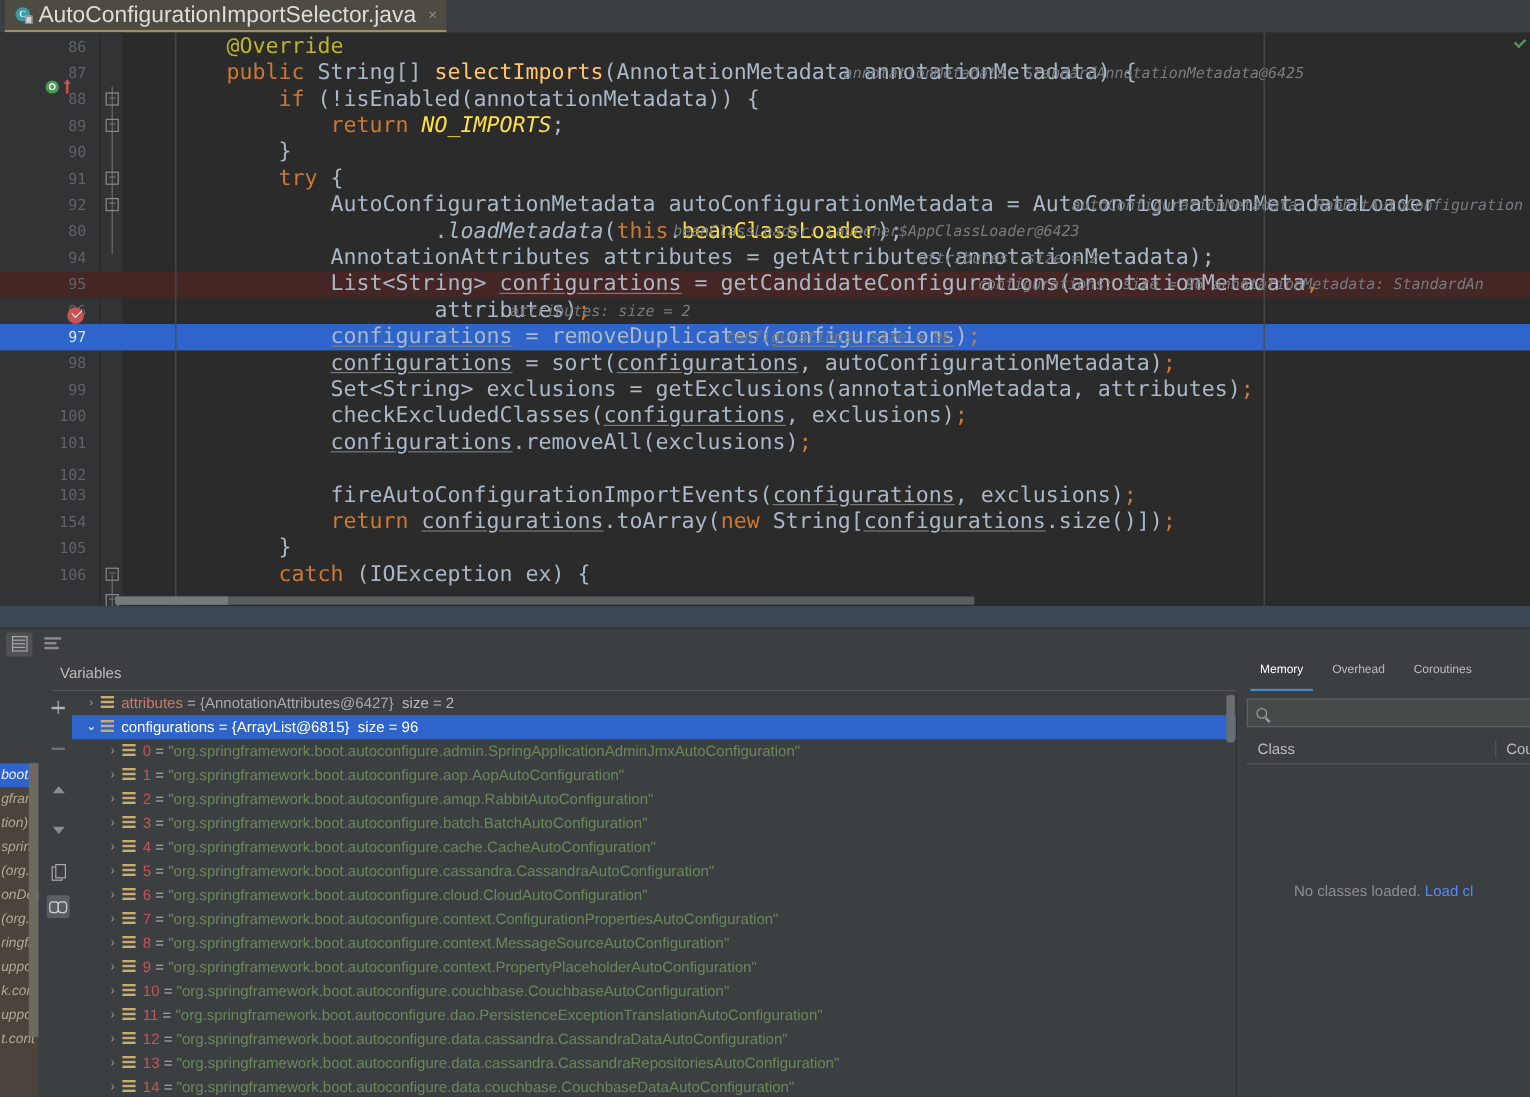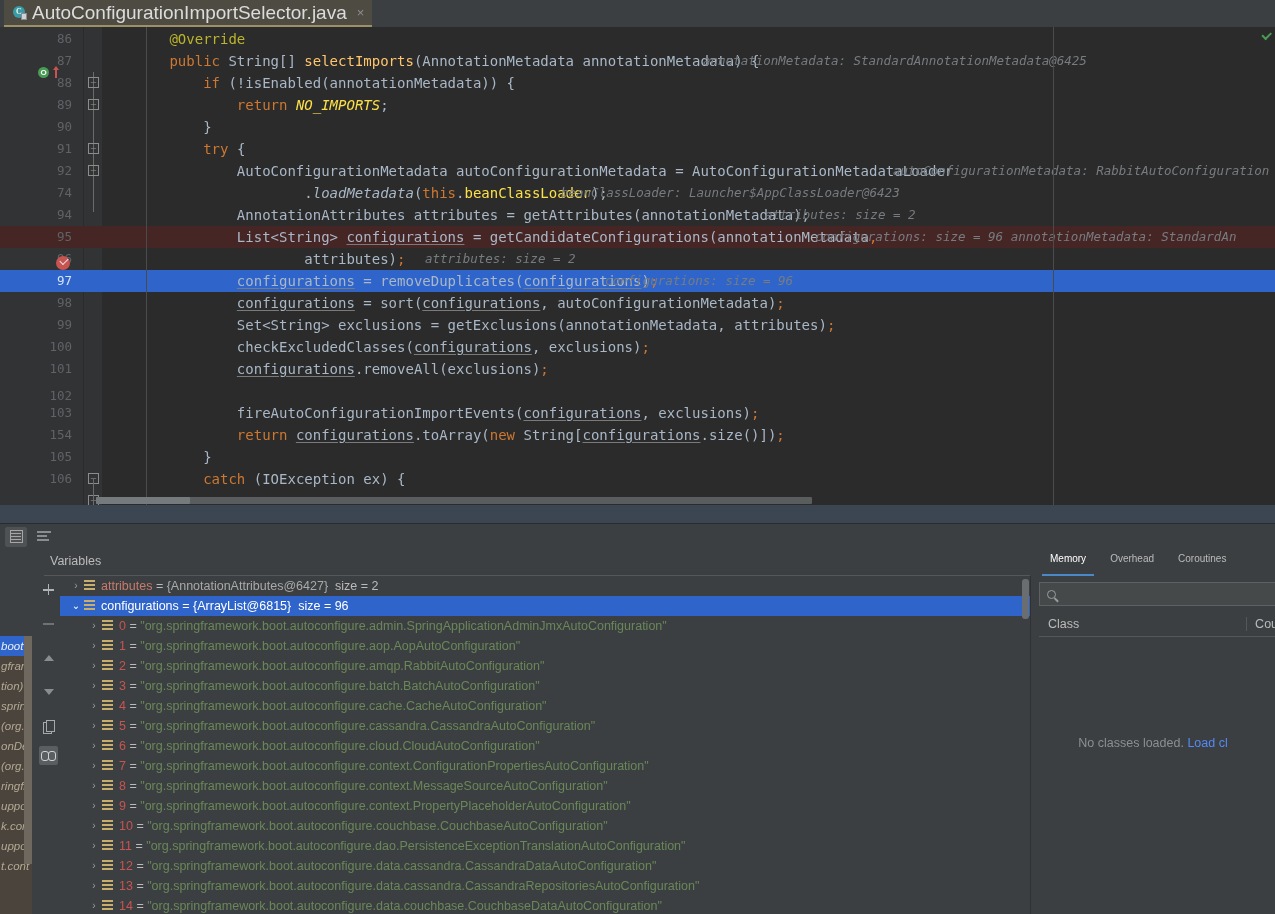--- a/index.html
+++ b/index.html
@@ -62,21 +62,21 @@
   .row.cur { background:#2f65ca; }
   .row.bp  { background:#462525; }
   .ln {
     position:absolute; left:0; width:72px; text-align:right;
     font-family:"DejaVu Sans Mono", monospace; font-size:12.5px;
     color:#606366; line-height:22px;
   }
   .row.cur .ln { color:#d6e4f7; }
   .code {
     position:absolute; left:102px; top:0; line-height:22px;
-    font-family:"DejaVu Sans Mono", monospace; font-size:14px;
+    font-family:"DejaVu Sans Mono", monospace; font-size:18px;
     color:#a9b7c6; white-space:pre;
   }
   .kw   { color:#cc7832; }
   .fld  { color:#fde047; }
   .mth  { color:#ffc66d; }
   .ann  { color:#bbb529; }
   .sem  { color:#cc7832; }
   .var  { text-decoration:underline; text-decoration-color:#7a7a7a;
           text-underline-offset:2px; }
   .hint {
@@ -397,21 +397,21 @@
         <div class="row" style="top: 111px;">
           <span class="ln">91</span>
           <span class="code">            <span class="kw">try</span> {</span>
         </div>
         <div class="row" style="top: 133px;">
           <span class="ln">92</span>
           <span class="code">                AutoConfigurationMetadata autoConfigurationMetadata = AutoConfigurationMetadataLoader</span>
           <span class="hint" style="position: absolute; left: 893px; line-height: 22px;">autoConfigurationMetadata: RabbitAutoConfiguration</span>
         </div>
         <div class="row" style="top: 155px;">
-          <span class="ln">74</span>
+          <span class="ln">80</span>
           <span class="code">                        .<i>loadMetadata</i>(<span class="kw">this</span>.<span class="fld">beanClassLoader</span>);</span>
           <span class="hint" style="position: absolute; left: 561px; line-height: 22px;">beanClassLoader: Launcher$AppClassLoader@6423</span>
         </div>
         <div class="row" style="top: 177px;">
           <span class="ln">94</span>
           <span class="code">                AnnotationAttributes attributes = getAttributes(annotationMetadata);</span>
           <span class="hint" style="position: absolute; left: 765px; line-height: 22px;">attributes:  size = 2</span>
         </div>
         <div class="row bp" style="top: 199px;">
           <span class="ln">95</span>

